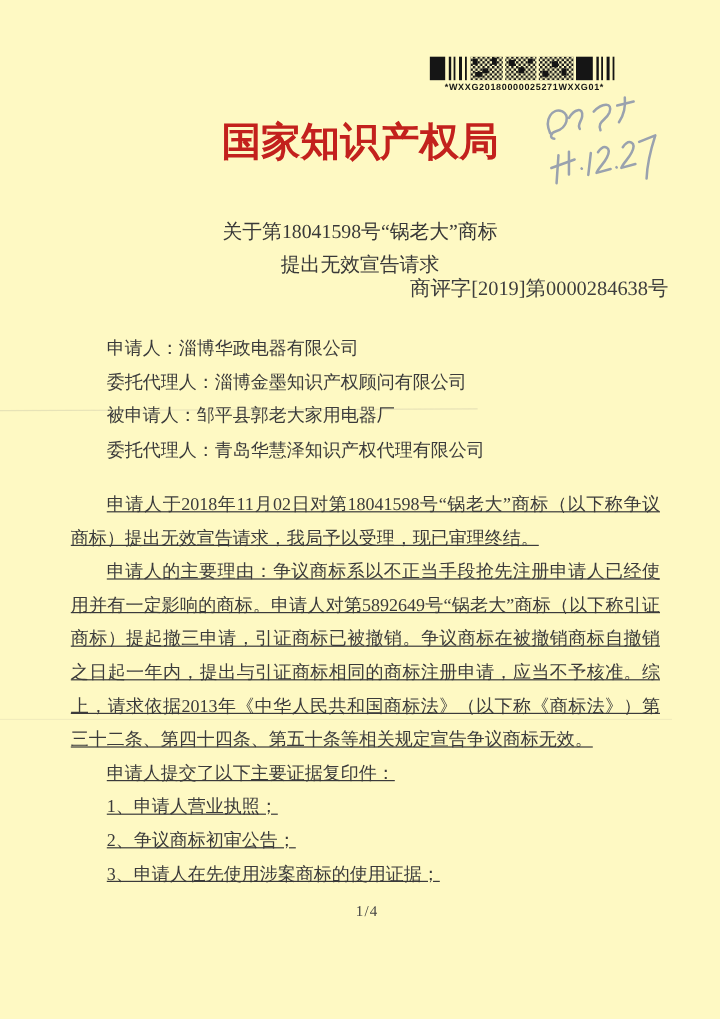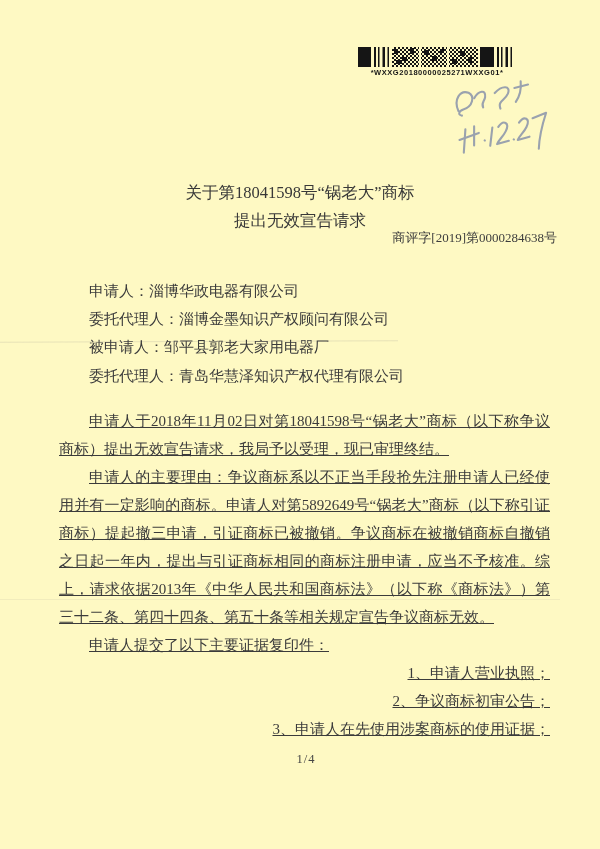--- a/index.html
+++ b/index.html
@@ -52,42 +52,42 @@
     position: absolute; top: 179px; left: 0; width: 600px;
     text-align: center;
     font-size: 16.5px;
     font-weight: 400;
     line-height: 28px;
     color: #383838;
   }
   
   .ref-number {
     position: absolute; top: 229px; right: 43px;
-    font-size: 13px;
+    font-size: 17px;
     color: #3d3d3d;
   }
   
   .parties {
     position: absolute; top: 277px; left: 89px;
     font-size: 15px;
     line-height: 28.2px;
     color: #3b3b3b;
   }
   .party-row { white-space: nowrap; }
   
   .body-text {
     position: absolute; top: 407px; left: 59px; width: 491px;
     font-size: 15px;
     line-height: 28px;
     text-align: justify;
     color: #3b3b3b;
     text-decoration: underline;
   }
   .body-text p { margin: 0; text-indent: 2em; }
-  .evidence p { margin: 0; text-indent: 2em; text-align: right; }
+  .evidence p { margin: 0; text-indent: 2em; text-align: left; }
   
   .page-num {
     position: absolute; top: 752px; left: 0; width: 612px;
     text-align: center;
     font-size: 12.5px;
     letter-spacing: 1px;
     color: #454545;
   }
   
   .scan-line { position: absolute; height: 1px; pointer-events: none; }
@@ -151,20 +151,21 @@
         <path d="M37,58 L37.2,58.2"></path>
         <path d="M46,46 L42,64"></path>
         <path d="M52,46 C58,39 64,43 59,51 C56,56 51,59 49,63 L61,61"></path>
         <path d="M66,60 L66.2,60.2"></path>
         <path d="M73,44 C79,37 85,41 80,49 C77,54 72,57 70,61 L82,59"></path>
         <path d="M87,41 L101,37 C97,46 92,58 90,72"></path>
       </g>
     </svg>
   </div>
 
+  <div class="agency">国家知识产权局</div>
 
   <div class="doc-title">
     <div>关于第18041598号“锅老大”商标</div>
     <div>提出无效宣告请求</div>
   </div>
 
   <div class="ref-number">商评字[2019]第0000284638号</div>
 
   <div class="parties">
     <div class="party-row">

